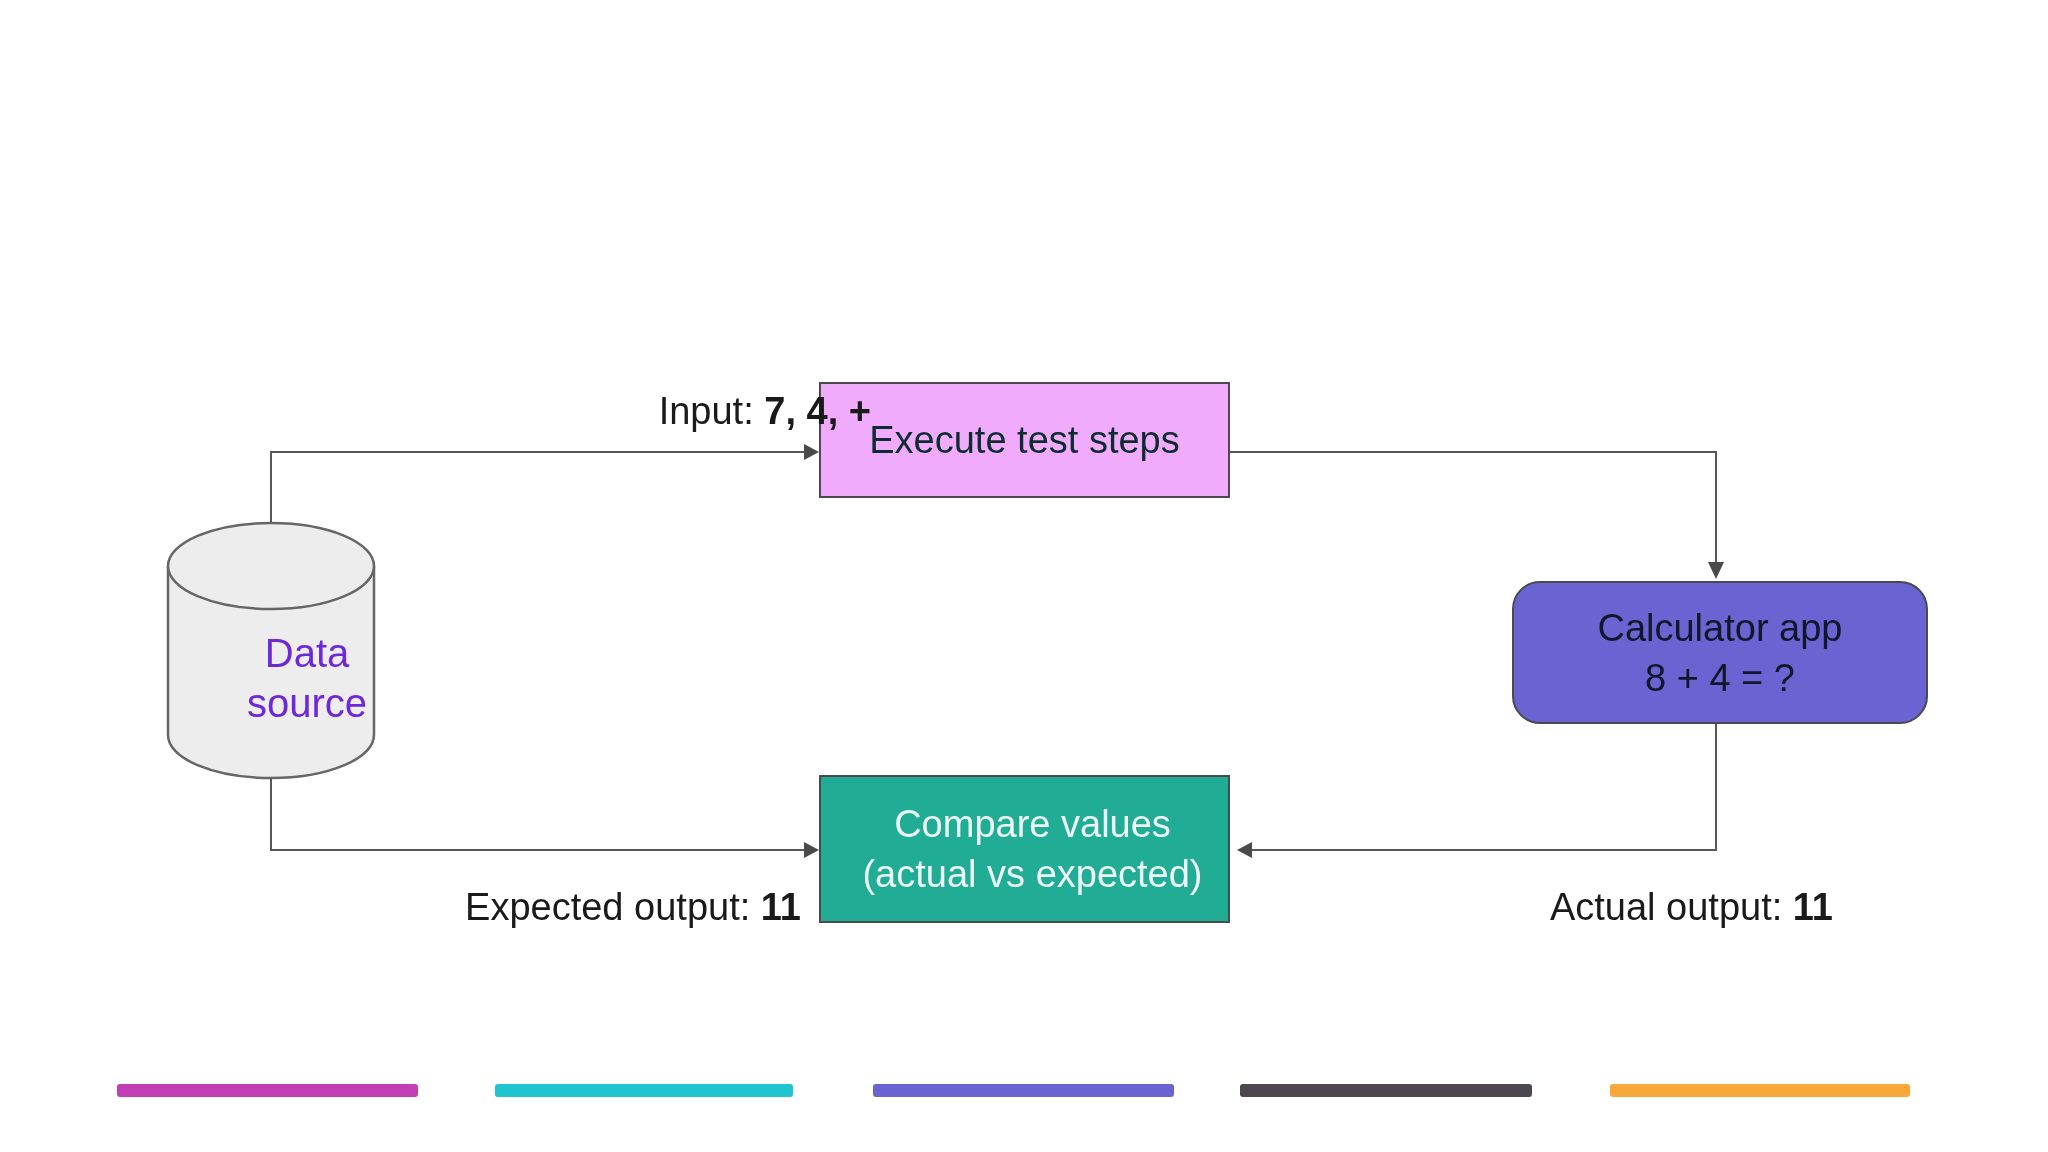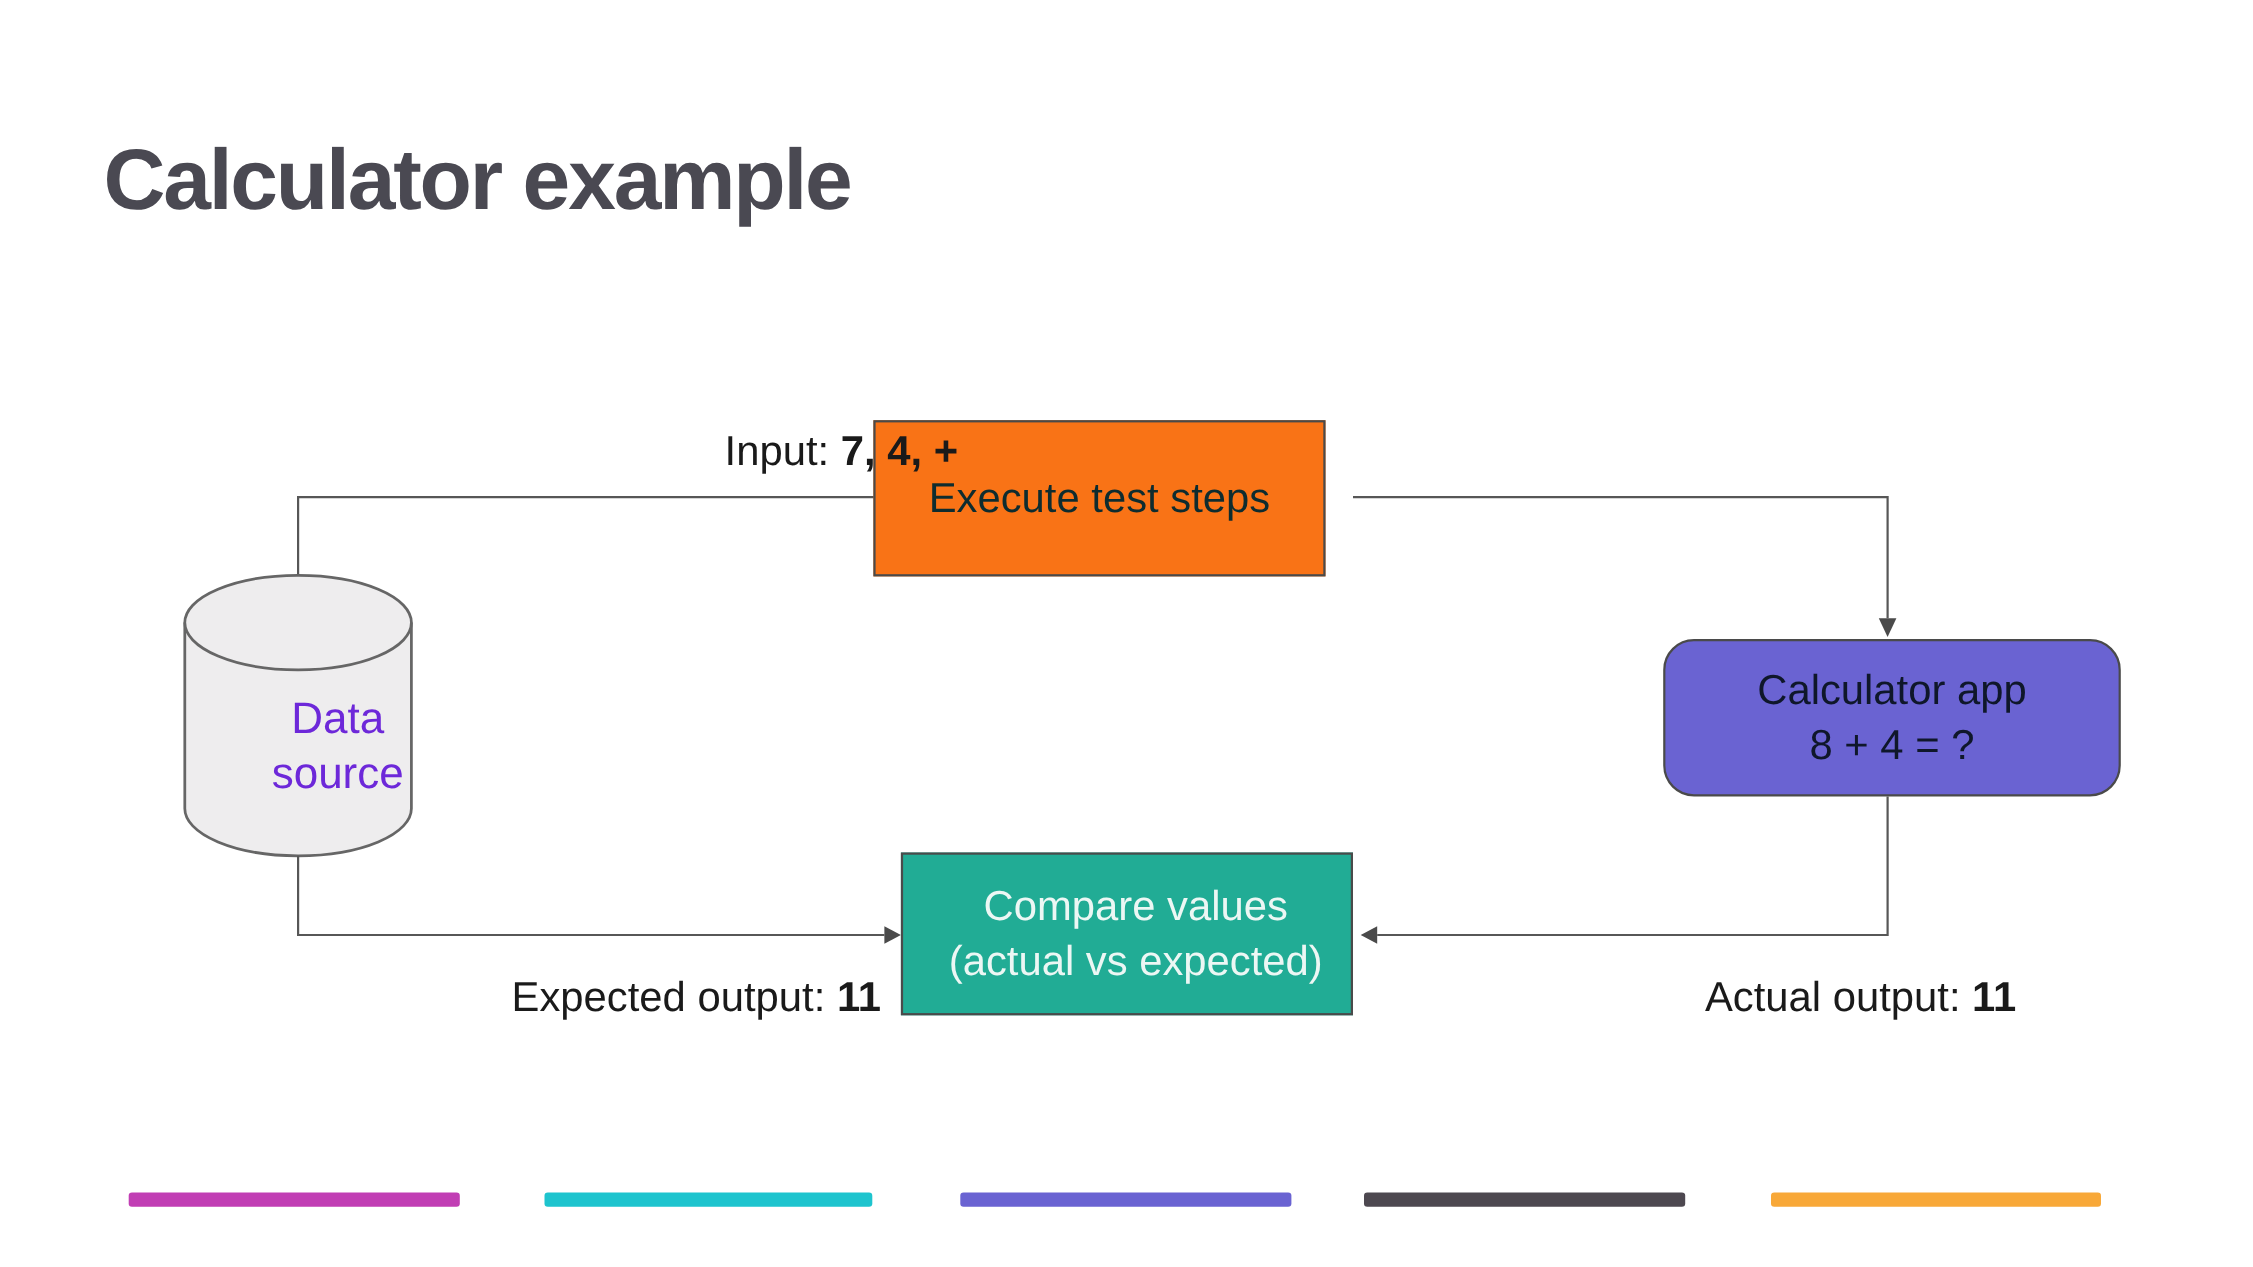--- a/index.html
+++ b/index.html
@@ -34,23 +34,23 @@
     flex-direction: column;
     align-items: center;
     justify-content: center;
     text-align: center;
     box-sizing: border-box;
     border: 2px solid #4a4a4a;
     font-size: 38px;
     line-height: 50px;
   }
   .node-execute {
-    left: 794px; top: 382px;
-    width: 411px; height: 142px;
-    background: #f97316;
+    left: 819px; top: 382px;
+    width: 411px; height: 116px;
+    background: #f0abfc;
     color: #0e2c2f;
   }
   .node-compare {
     left: 819px; top: 775px;
     width: 411px; height: 148px;
     background: #21AC95;
     color: #ecf7f4;
     padding-left: 16px;
   }
   .node-calculator {
@@ -120,21 +120,20 @@
       <polyline points="1716,724 1716,850 1252,850"></polyline>
     </g>
     <polygon points="1237,850 1252,842 1252,858" fill="#4a4a4a"></polygon>
 
     <g stroke="#575757" stroke-width="2" fill="none">
       <polyline points="271,778 271,850 804,850"></polyline>
     </g>
     <polygon points="819,850 804,842 804,858" fill="#4a4a4a"></polygon>
   </svg>
 
-  <div class="abs title">Calculator example</div>
 
   <div class="abs cylinder-label">
     <div>Data</div>
     <div>source</div>
   </div>
 
   <div class="abs node node-execute">
     <div>Execute test steps</div>
   </div>
 

